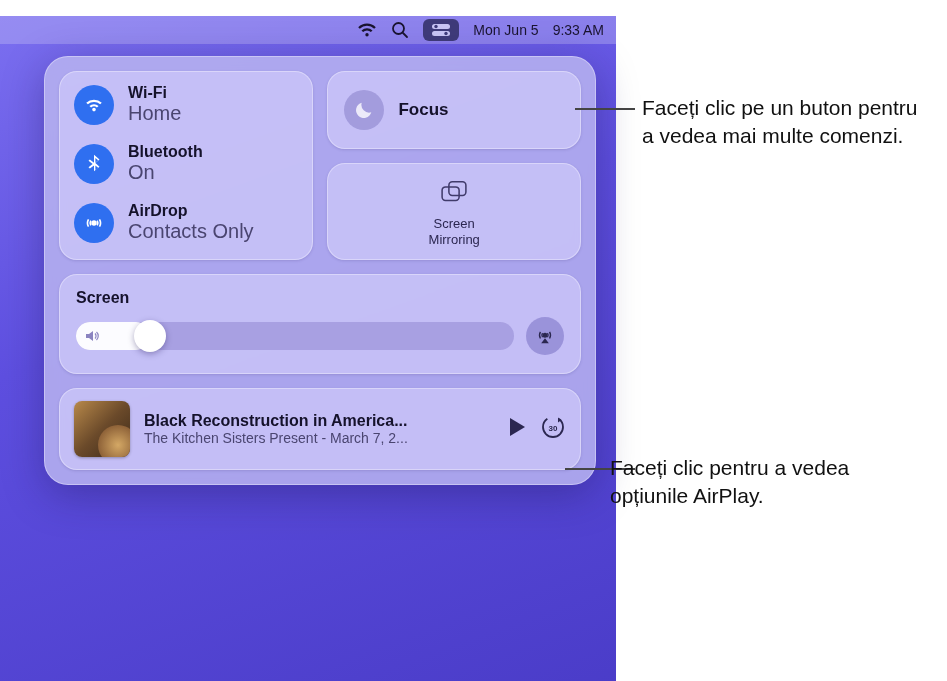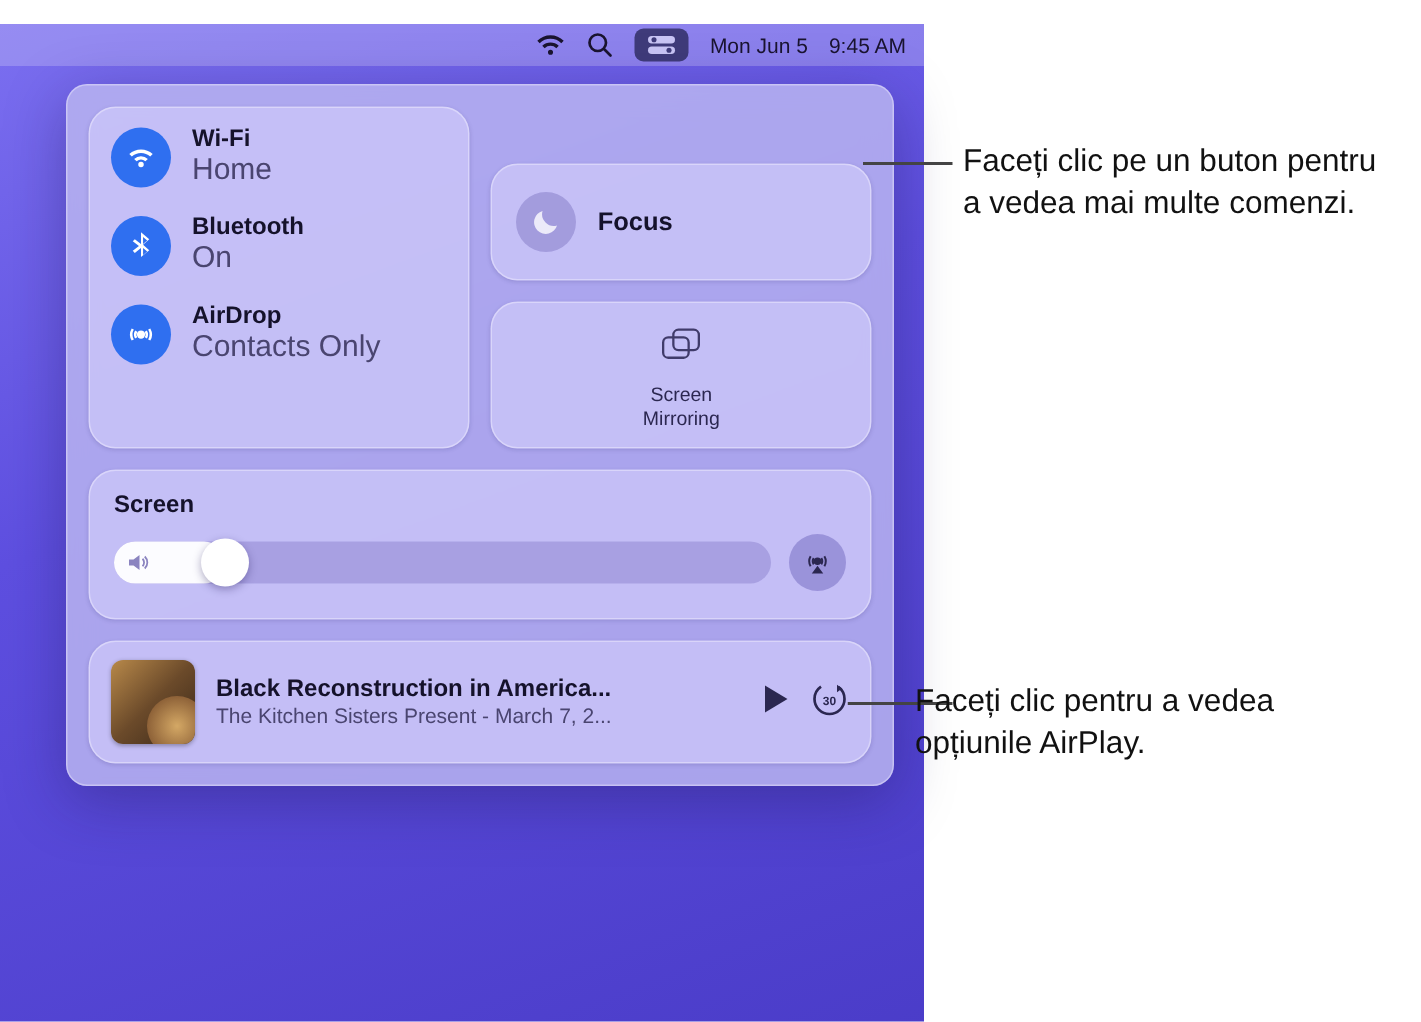--- a/index.html
+++ b/index.html
@@ -54,21 +54,21 @@
   .menubar .date { font-weight: 400; }
   .menubar .time { font-weight: 400; }
 
   .control-center {
     position: absolute;
     top: 40px;
     left: 44px;
     width: 552px;
     background: rgba(185,180,240,0.85);
     border: 1px solid rgba(255,255,255,0.35);
-    border-radius: 14px;
+    border-radius: 24px;
     padding: 14px;
     backdrop-filter: blur(10px);
     box-shadow: 0 10px 40px rgba(30,20,80,0.35);
   }
   .row { display: flex; gap: 14px; }
   .tile {
     background: rgba(205,200,250,0.75);
     border: 1px solid rgba(255,255,255,0.35);
     border-radius: 18px;
     padding: 12px 14px;
@@ -103,21 +103,20 @@
     flex: 1 1 50%;
     display: flex;
     flex-direction: column;
     gap: 14px;
   }
   .focus-tile {
     display: flex;
     align-items: center;
     gap: 14px;
     padding: 18px 16px;
-    margin-top: 38px;
   }
   .focus-circle {
     width: 40px; height: 40px;
     border-radius: 50%;
     background: #a39cdd;
     display: flex; align-items: center; justify-content: center;
   }
   .focus-circle svg { fill: #eceaf9; width: 22px; height: 22px; }
   .focus-tile .title { font-size: 17px; font-weight: 700; color: #15122b; }
   .util-row { display: flex; gap: 14px; }
@@ -268,21 +267,21 @@
       </span>
       <span class="mb-item cc-toggle">
         <svg width="20" height="14" viewBox="0 0 20 14">
             <rect x="1" y="1" width="18" height="5" rx="2.5"></rect>
             <rect x="1" y="8" width="18" height="5" rx="2.5"></rect>
             <circle cx="5" cy="3.5" r="1.7" fill="#3f3b7a"></circle>
             <circle cx="15" cy="10.5" r="1.7" fill="#3f3b7a"></circle>
           </svg>
       </span>
       <span class="mb-item date">Mon Jun 5</span>
-      <span class="mb-item time">9:45 AM</span>
+      <span class="mb-item time">9:33 AM</span>
     </div>
 
     <div class="control-center">
       <div class="row">
 
         <div class="tile conn-tile">
           <div class="conn-item">
             <span class="circle-icon">
               <svg viewBox="0 0 24 24">
                   <path d="M12 19a2 2 0 100-4 2 2 0 000 4zm-5-6a7.5 7.5 0 0110 0l-1.8 1.8a5 5 0 00-6.4 0L7 13zm-3.5-3.5a12.5 12.5 0 0117 0L18.7 11.3a10 10 0 00-13.4 0L3.5 9.5z"></path>

